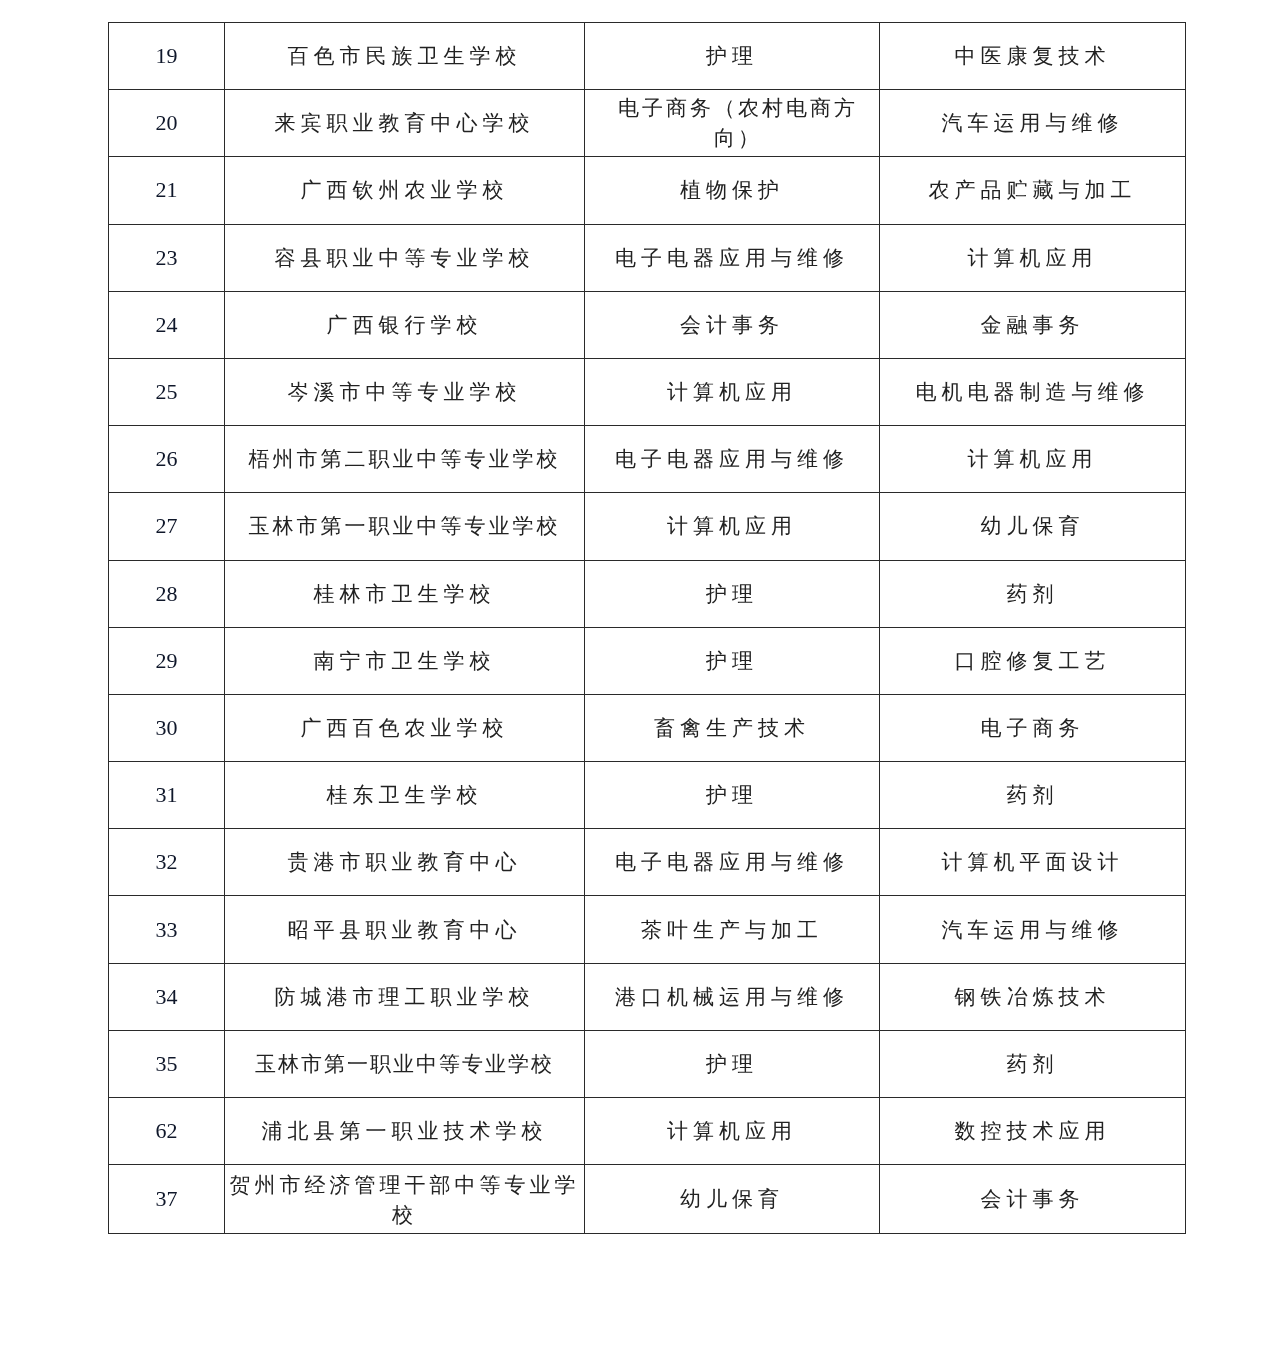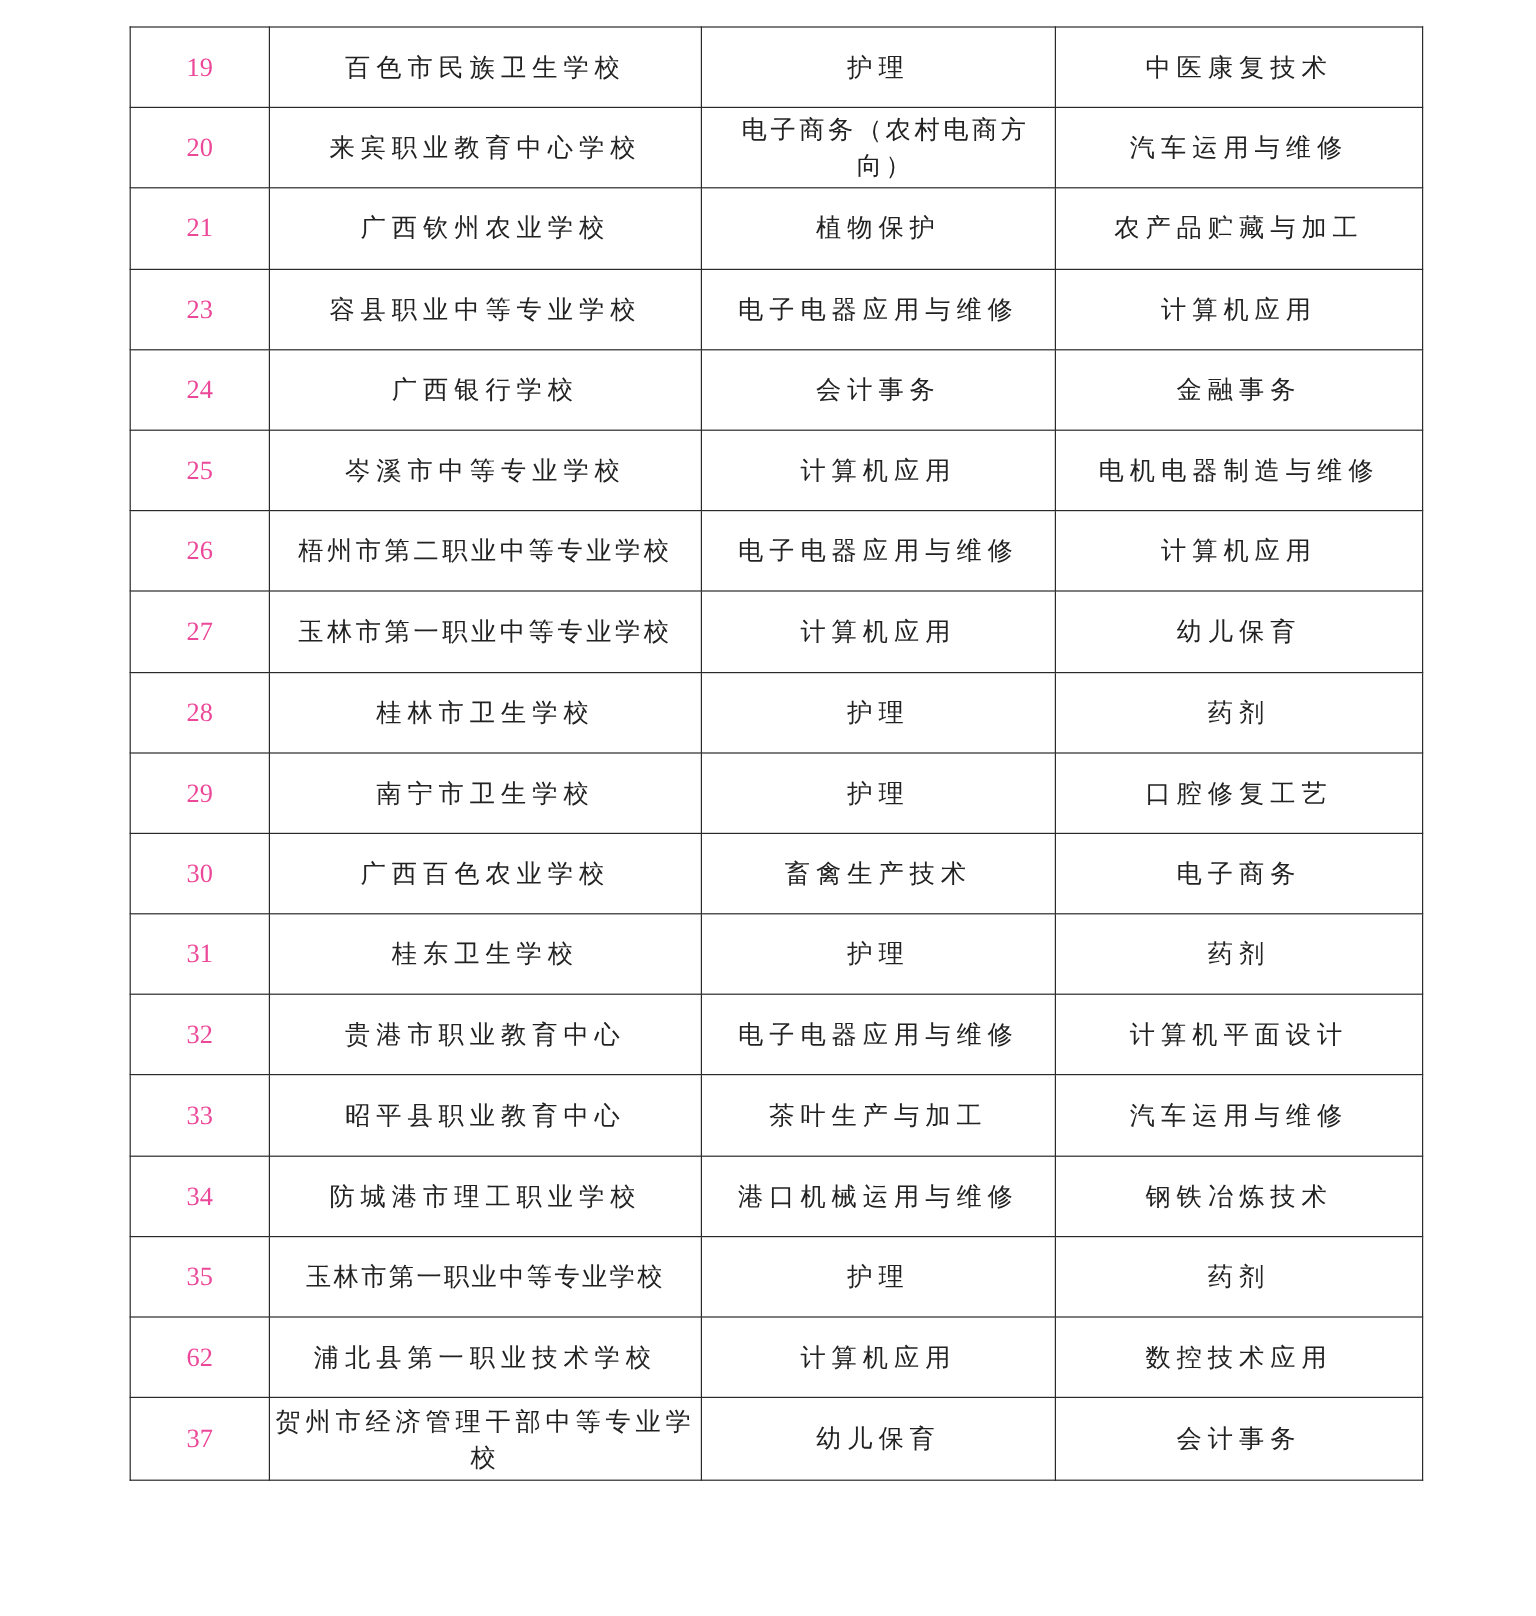--- a/index.html
+++ b/index.html
@@ -31,21 +31,21 @@
       font-family: "DejaVu Sans", "Liberation Sans", sans-serif;
       font-size: 21px;
       letter-spacing: 5px;
       line-height: 30px;
       font-weight: 300;
     }
     .doc-table td.col-no {
       font-family: "Liberation Serif", "DejaVu Serif", serif;
       font-size: 22px;
       letter-spacing: 0;
-      color: #ec4899;
+      color: #0f172a;
     }
     .doc-table td.col-school.wrap {
       line-height: 30px;
       padding-top: 2px;
       text-align: center;
     }
     col.c-no { width: 116px; }
     col.c-school { width: 360px; }
     col.c-major1 { width: 295px; }
     col.c-major2 { width: 306px; }

